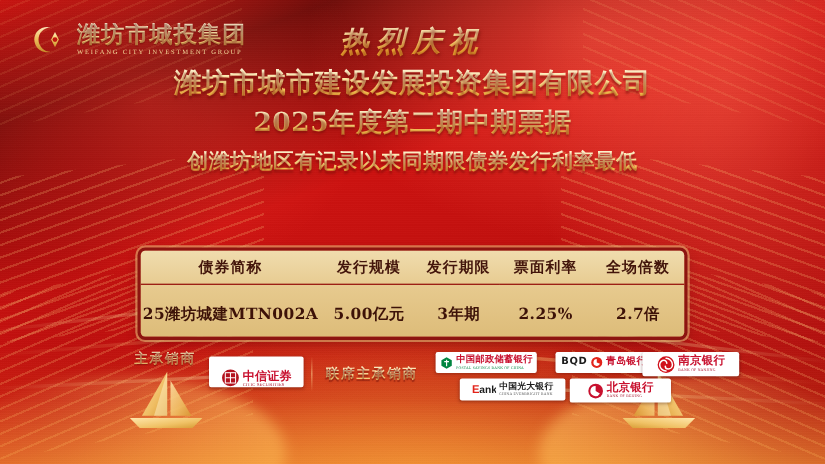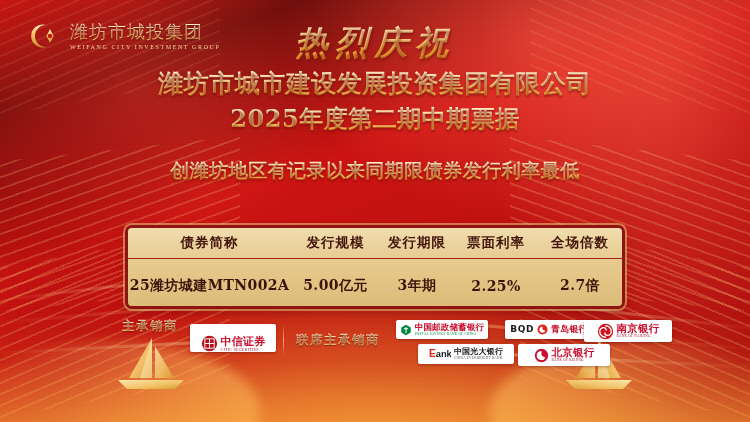--- a/index.html
+++ b/index.html
@@ -67,58 +67,58 @@
 
   
   .logo-block {
     position:absolute; left:22px; top:16px;
     display:flex; align-items:center; gap:8px;
     z-index: 8;
   }
   .logo-mark { width:40px; height:40px; }
   .logo-text { display:flex; flex-direction:column; line-height:1; }
   .logo-cn {
-    font-size:18px; font-weight:normal; letter-spacing:1px;
+    font-size:21px; font-weight:bold; letter-spacing:1px;
     background: linear-gradient(180deg,#fff6d8 0%, #ffe9a8 45%, #f0c25e 100%);
     -webkit-background-clip:text; background-clip:text; color:transparent;
     text-shadow: 0 1px 1px rgba(90,10,5,0.45);
   }
   .logo-en {
     font-size:6px; letter-spacing:1.6px; margin-top:3px;
     color:#f3d89b; font-family:"Liberation Serif", serif; white-space:nowrap;
   }
 
   
   .headline-stack {
     position:absolute; left:0; right:0; top:22px;
     text-align:center; z-index:6;
   }
   .h-calli {
     font-family:"DejaVu Serif","Liberation Serif", serif;
     font-weight:bold;
-    font-size:33px;
+    font-size:26px;
     letter-spacing:7px;
     font-style:italic;
     background: linear-gradient(180deg,#fff4cf 0%,#ffe08f 38%,#f5b63c 70%,#e49a1f 100%);
     -webkit-background-clip:text; background-clip:text; color:transparent;
     text-shadow: 1px 2px 3px rgba(110,12,6,0.55);
     line-height:1.25;
   }
   .h-calli.small { font-size:30px; letter-spacing:9px; }
   .h-gold {
     font-family:"DejaVu Serif","Liberation Serif", serif;
     font-weight:bold;
     letter-spacing:1px;
     background: linear-gradient(180deg,#fffbe8 0%,#ffe9a3 40%,#f6c455 72%,#eaa52a 100%);
     -webkit-background-clip:text; background-clip:text; color:transparent;
     text-shadow: 0 2px 2px rgba(110,12,6,0.5);
   }
   .line-company { font-size:25px; margin-top:4px; letter-spacing:0.5px; }
   .line-issue   { font-size:24px; margin-top:3px; letter-spacing:0.5px; }
-  .line-record  { font-size:19px; margin-top:23px; letter-spacing:0.5px; }
+  .line-record  { font-size:19px; margin-top:7px; letter-spacing:0.5px; }
 
   
   .table-wrap {
     position:absolute;
     left:128px; top:228px; width:494px; height:78px;
     background: linear-gradient(180deg,#f0dcae 0%, #e6c98d 45%, #ddbc79 100%);
     border-radius:4px;
     box-shadow: 0 0 0 3px #8d1410, 0 0 0 5px rgba(236,198,126,0.55), 0 4px 12px rgba(60,5,3,0.45);
     z-index:7;
     padding: 0;

